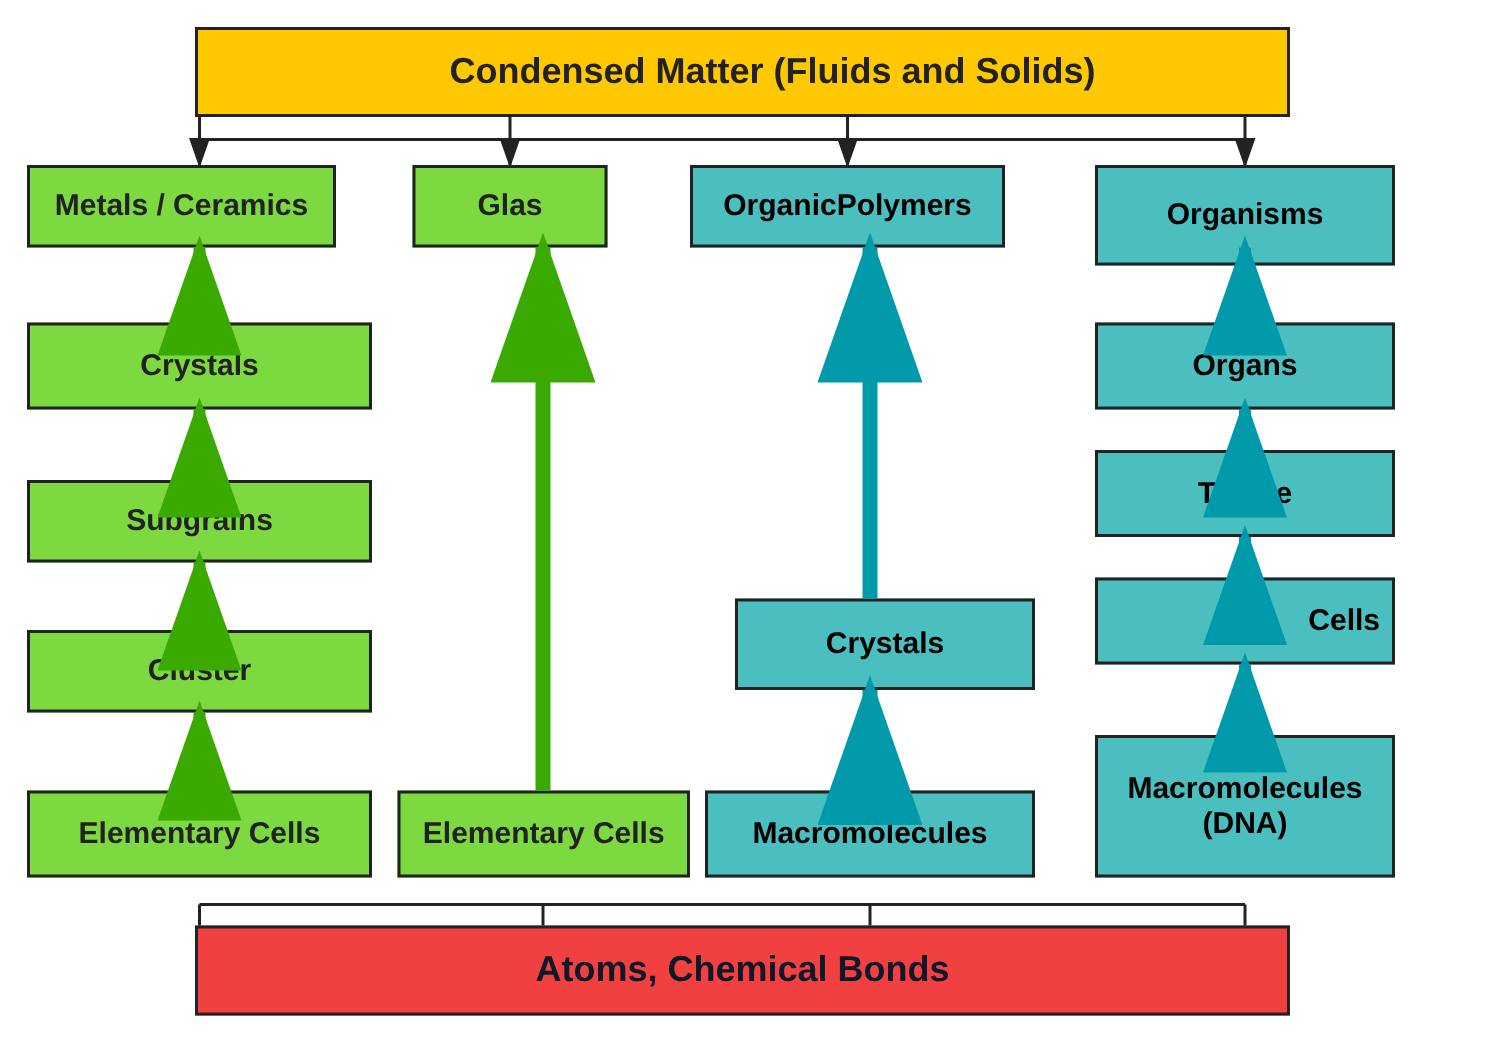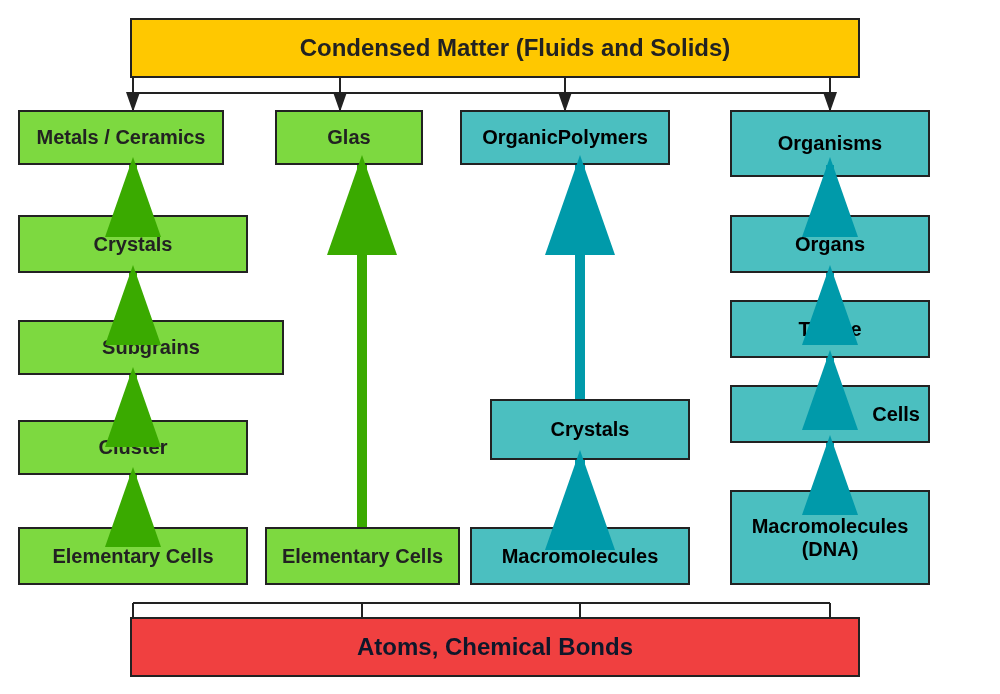--- a/index.html
+++ b/index.html
@@ -48,41 +48,41 @@
 <div class="diagram">
 
   <div class="box yellow" style="left:130px; top:18px; width:730px; height:60px; font-size:24px;padding-left:48px;">
     <span>Condensed Matter (Fluids and Solids)</span>
   </div>
 
   <div class="box green" style="left:18px; top:110px; width:206px; height:55px;">
     <span>Metals / Ceramics</span>
   </div>
 
-  <div class="box green" style="left:275px; top:110px; width:148px; height:55px;">
+  <div class="box green" style="left:275px; top:110px; width:130px; height:55px;">
     <span>Glas</span>
   </div>
 
   <div class="box teal" style="left:460px; top:110px; width:210px; height:55px;">
     <span>OrganicPolymers</span>
   </div>
 
   <div class="box teal" style="left:730px; top:110px; width:200px; height:67px;">
     <span>Organisms</span>
   </div>
 
   <div class="box green" style="left:18px; top:215px; width:230px; height:58px;">
     <span>Crystals</span>
   </div>
 
   <div class="box teal" style="left:730px; top:215px; width:200px; height:58px;">
     <span>Organs</span>
   </div>
 
-  <div class="box green" style="left:18px; top:320px; width:266px; height:55px;">
+  <div class="box green" style="left:18px; top:320px; width:230px; height:55px;">
     <span>Subgrains</span>
   </div>
 
   <div class="box teal" style="left:730px; top:300px; width:200px; height:58px;">
     <span>Tissue</span>
   </div>
 
   <div class="box green" style="left:18px; top:420px; width:230px; height:55px;">
     <span>Cluster</span>
   </div>

